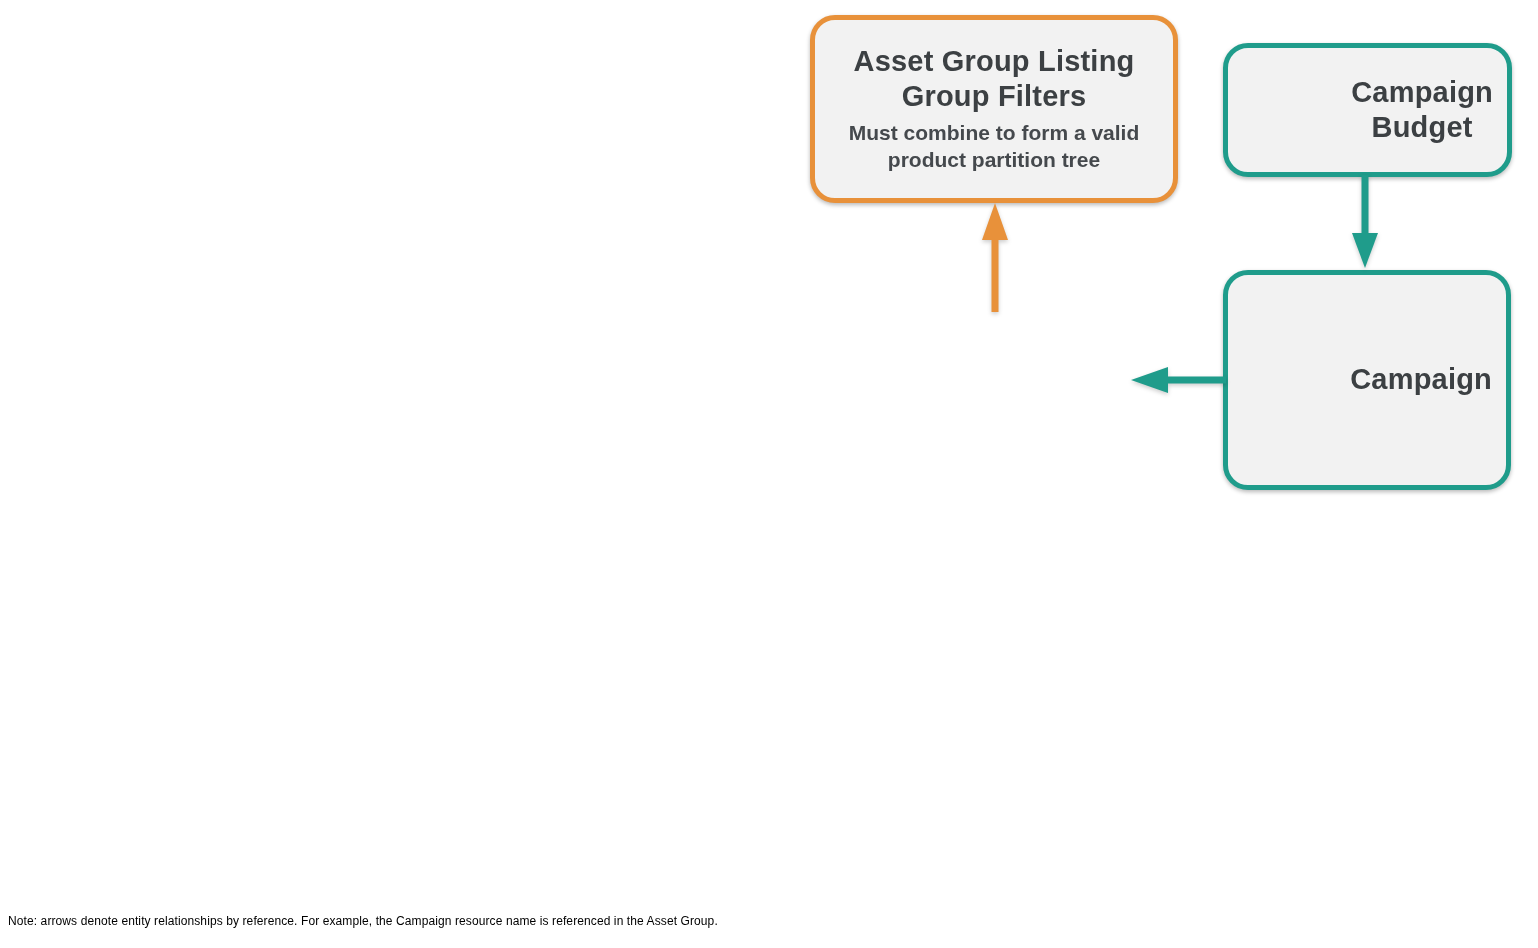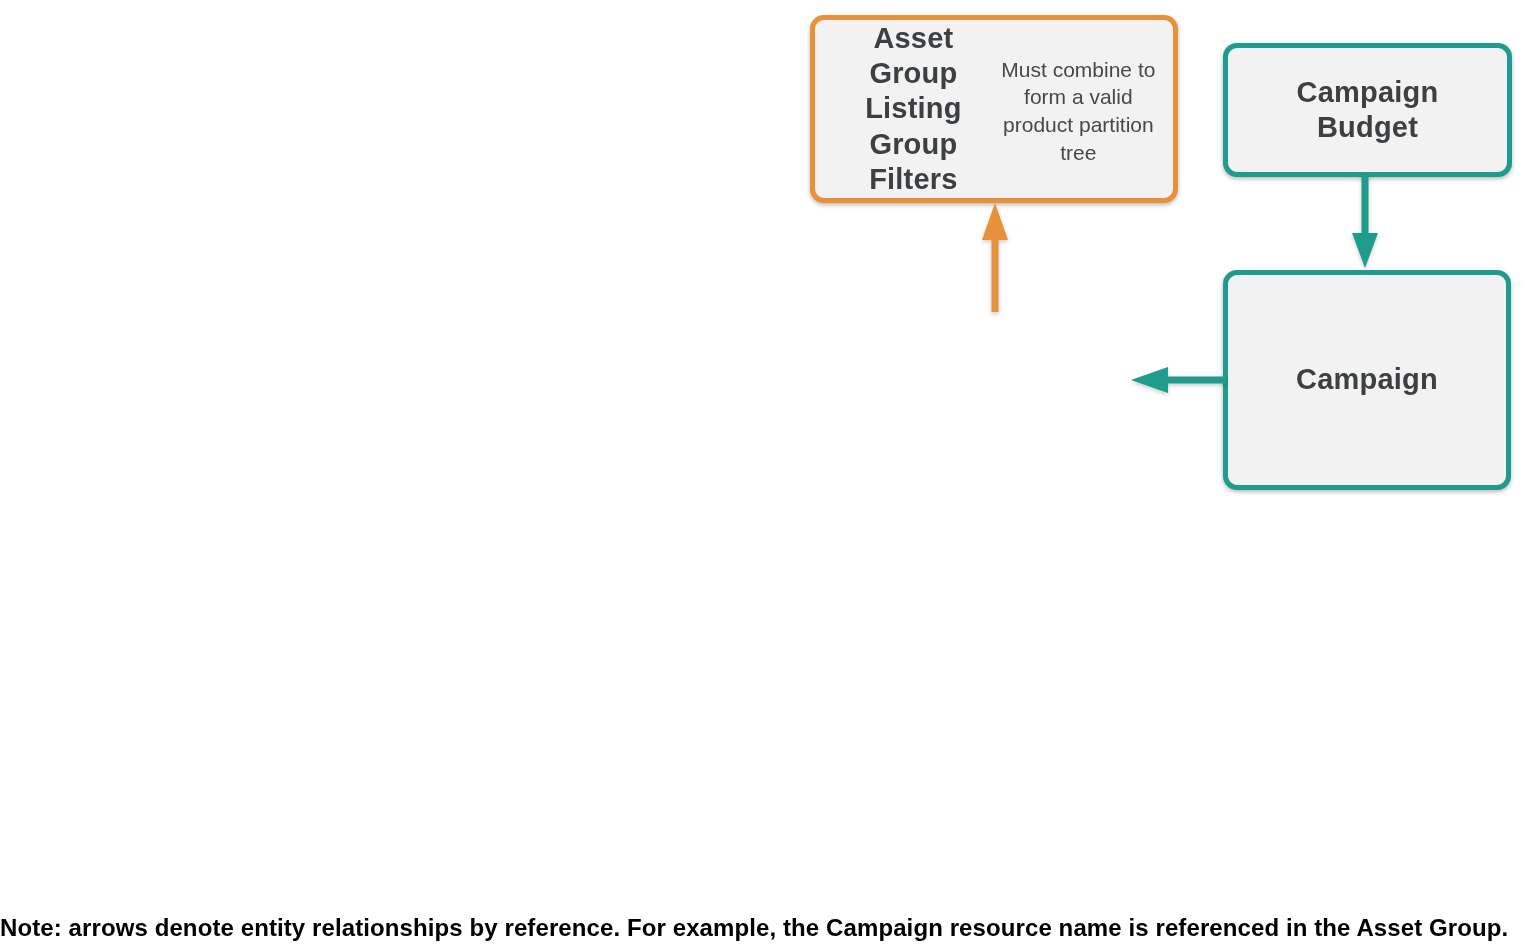--- a/index.html
+++ b/index.html
@@ -4,59 +4,59 @@
 <style>
   * { margin: 0; padding: 0; box-sizing: border-box; }
   html, body { width: 1538px; height: 948px; background: var(--background, #fff); overflow: hidden; }
   body { font-family: "Liberation Sans", "DejaVu Sans", sans-serif; position: relative; }
 
   .canvas { position: absolute; left: 0; top: 0; width: 1538px; height: 948px; }
 
   .node {
     position: absolute;
     background: var(--box-fill, #F2F2F2);
-    border-radius: 14px;
+    border-radius: 25px;
     border: 5px solid #888;
     box-shadow: 0 2px 4px rgba(0,0,0,0.28);
     display: flex;
-    flex-direction: row;
+    flex-direction: column;
     align-items: center;
     justify-content: center;
     text-align: center;
     padding: 10px 14px;
   }
   .node.orange { border-color: var(--orange, #E8913A); }
-  .node.teal   { border-color: var(--teal, #1F9C8B); }
+  .node.teal   { border-color: var(--teal, #1F9C8B); align-items: flex-end; }
 
   .node-title {
     font-size: 29px;
     font-weight: bold;
     line-height: 1.22;
     color: var(--title-text, #3C4043);
     white-space: pre-line;
     letter-spacing: 0.2px;
   }
   .node-subtitle {
     font-size: 21px;
-    font-weight: normal;
+    font-weight: bold;
     line-height: 1.32;
     color: var(--subtitle-text, #45494D);
     white-space: pre-line;
     margin-top: 4px;
   }
   .node-subtitle.small { font-size: 20px; }
 
   .arrow { position: absolute; filter: drop-shadow(0 2px 2px rgba(0,0,0,0.2)); }
 
   .note {
     position: absolute;
-    left: 0;
+    left: 8px;
     top: 914px;
-    font-size: 24px;
-    font-weight: bold;
+    font-size: 12px;
+    font-weight: normal;
     color: var(--note-text, #000);
     white-space: nowrap;
     letter-spacing: 0.1px;
   }
 </style>
 </head>
 <body>
 
 <div class="canvas">
 

